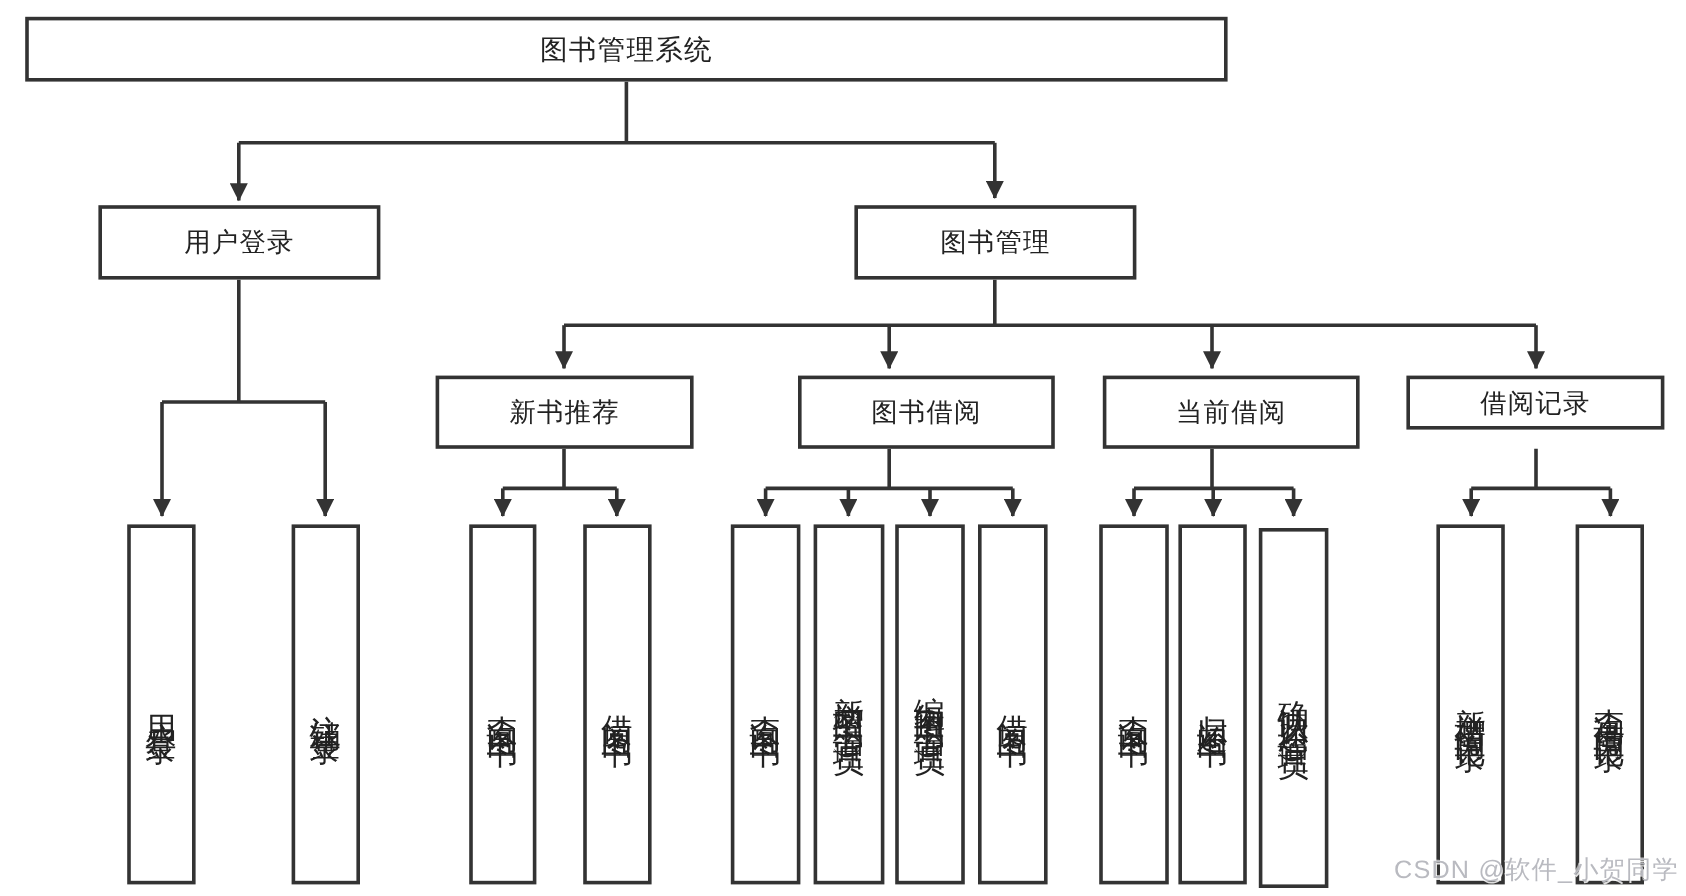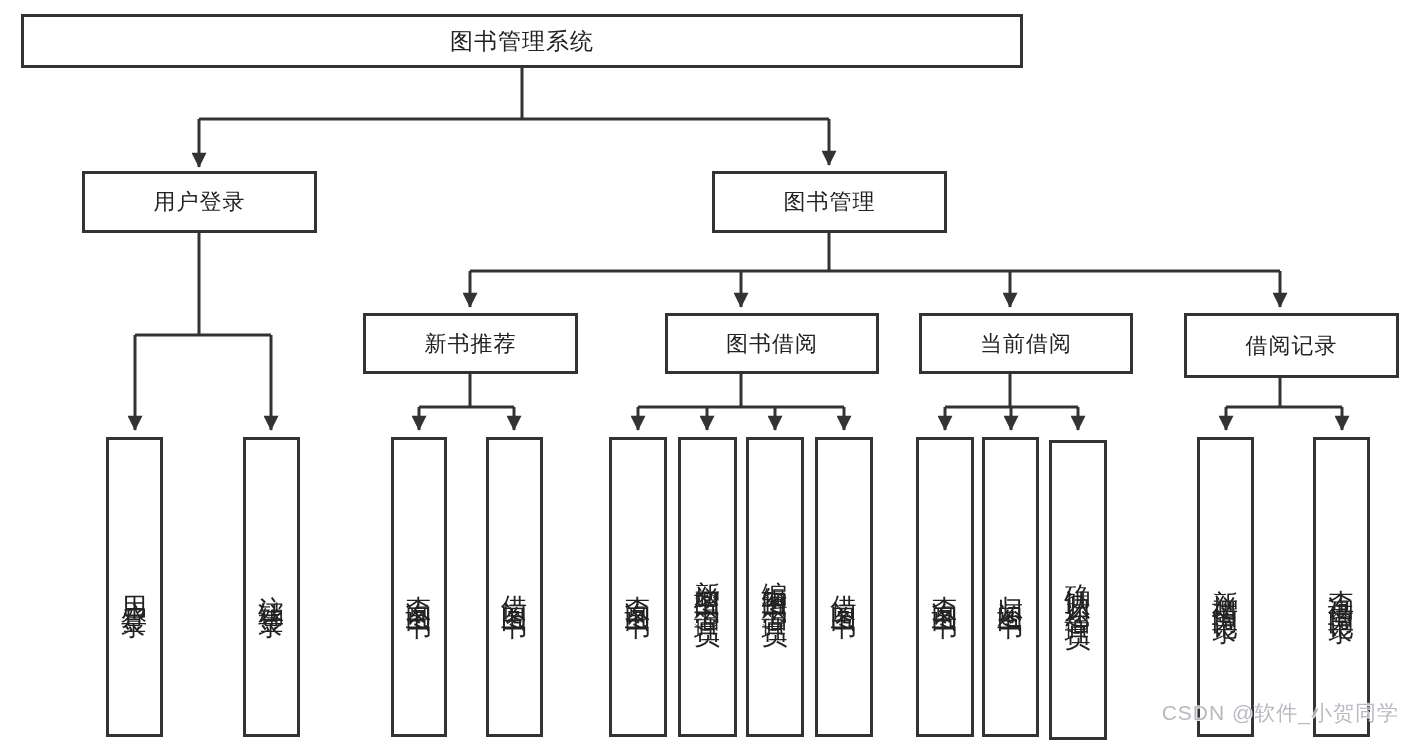--- a/index.html
+++ b/index.html
@@ -42,21 +42,21 @@
   .vbox span {
     writing-mode: vertical-rl;
     text-orientation: mixed;
     font-size: 26px;
     letter-spacing: 6px;
     line-height: 1;
   }
   .watermark {
     position: absolute;
     right: 6px;
-    bottom: 20px;
+    bottom: 8px;
     font-size: 21px;
     color: #b9bac0;
     letter-spacing: 1px;
     text-shadow: 1px 1px 0 rgba(255,255,255,0.85), -1px -1px 0 rgba(255,255,255,0.6);
     white-space: nowrap;
     z-index: 5;
     margin-top: 28px;
   }
 </style>
 </head>
@@ -116,21 +116,21 @@
 
   <div class="box hbox" style="left:363px; top:313px; width:215px; height:61px;">
     <span>新书推荐</span>
   </div>
   <div class="box hbox" style="left:665px; top:313px; width:214px; height:61px;">
     <span>图书借阅</span>
   </div>
   <div class="box hbox" style="left:903px; top:313px; width:214px; height:61px;margin-left:16px;">
     <span>当前借阅</span>
   </div>
-  <div class="box hbox" style="left:1172px; top:313px; width:215px; height:65px;margin-left:12px;">
+  <div class="box hbox" style="left:1172px; top:313px; width:215px; height:45px;">
     <span>借阅记录</span>
   </div>
 
   <div class="box vbox" style="left:106px; top:437px; width:57px; height:300px;">
     <span>用户登录</span>
   </div>
   <div class="box vbox" style="left:243px; top:437px; width:57px; height:300px;">
     <span>注销登录</span>
   </div>
 

